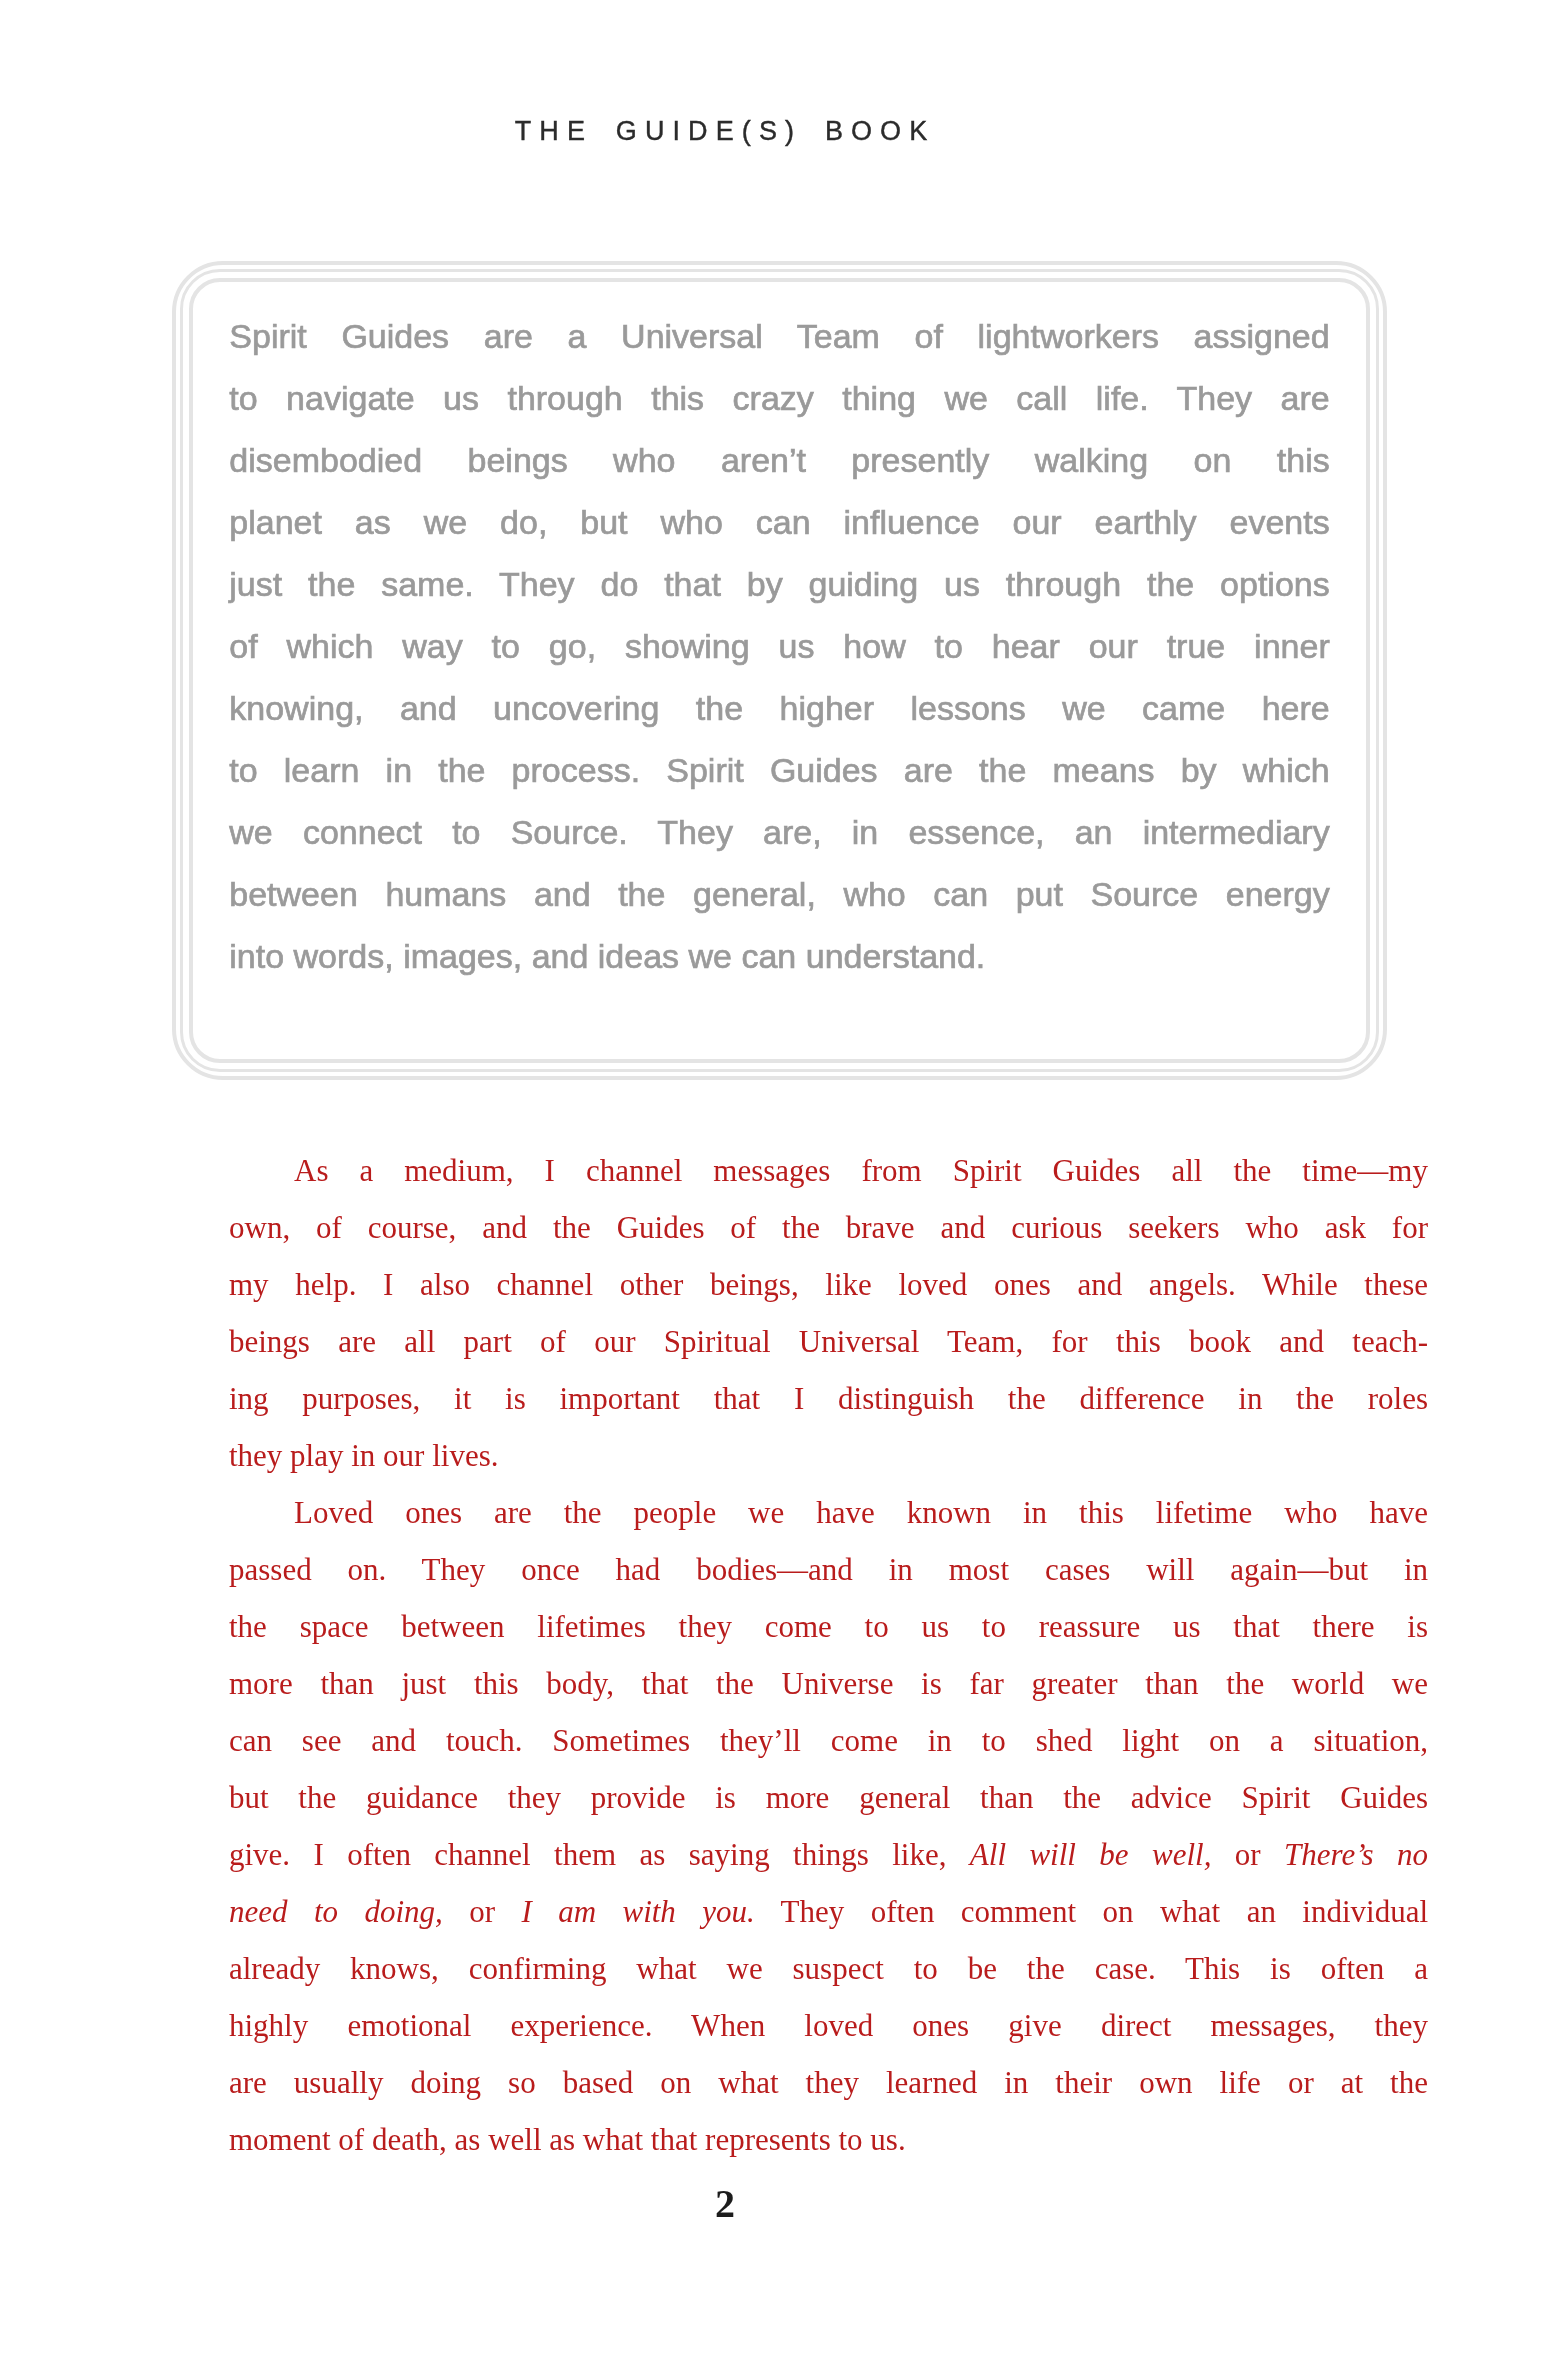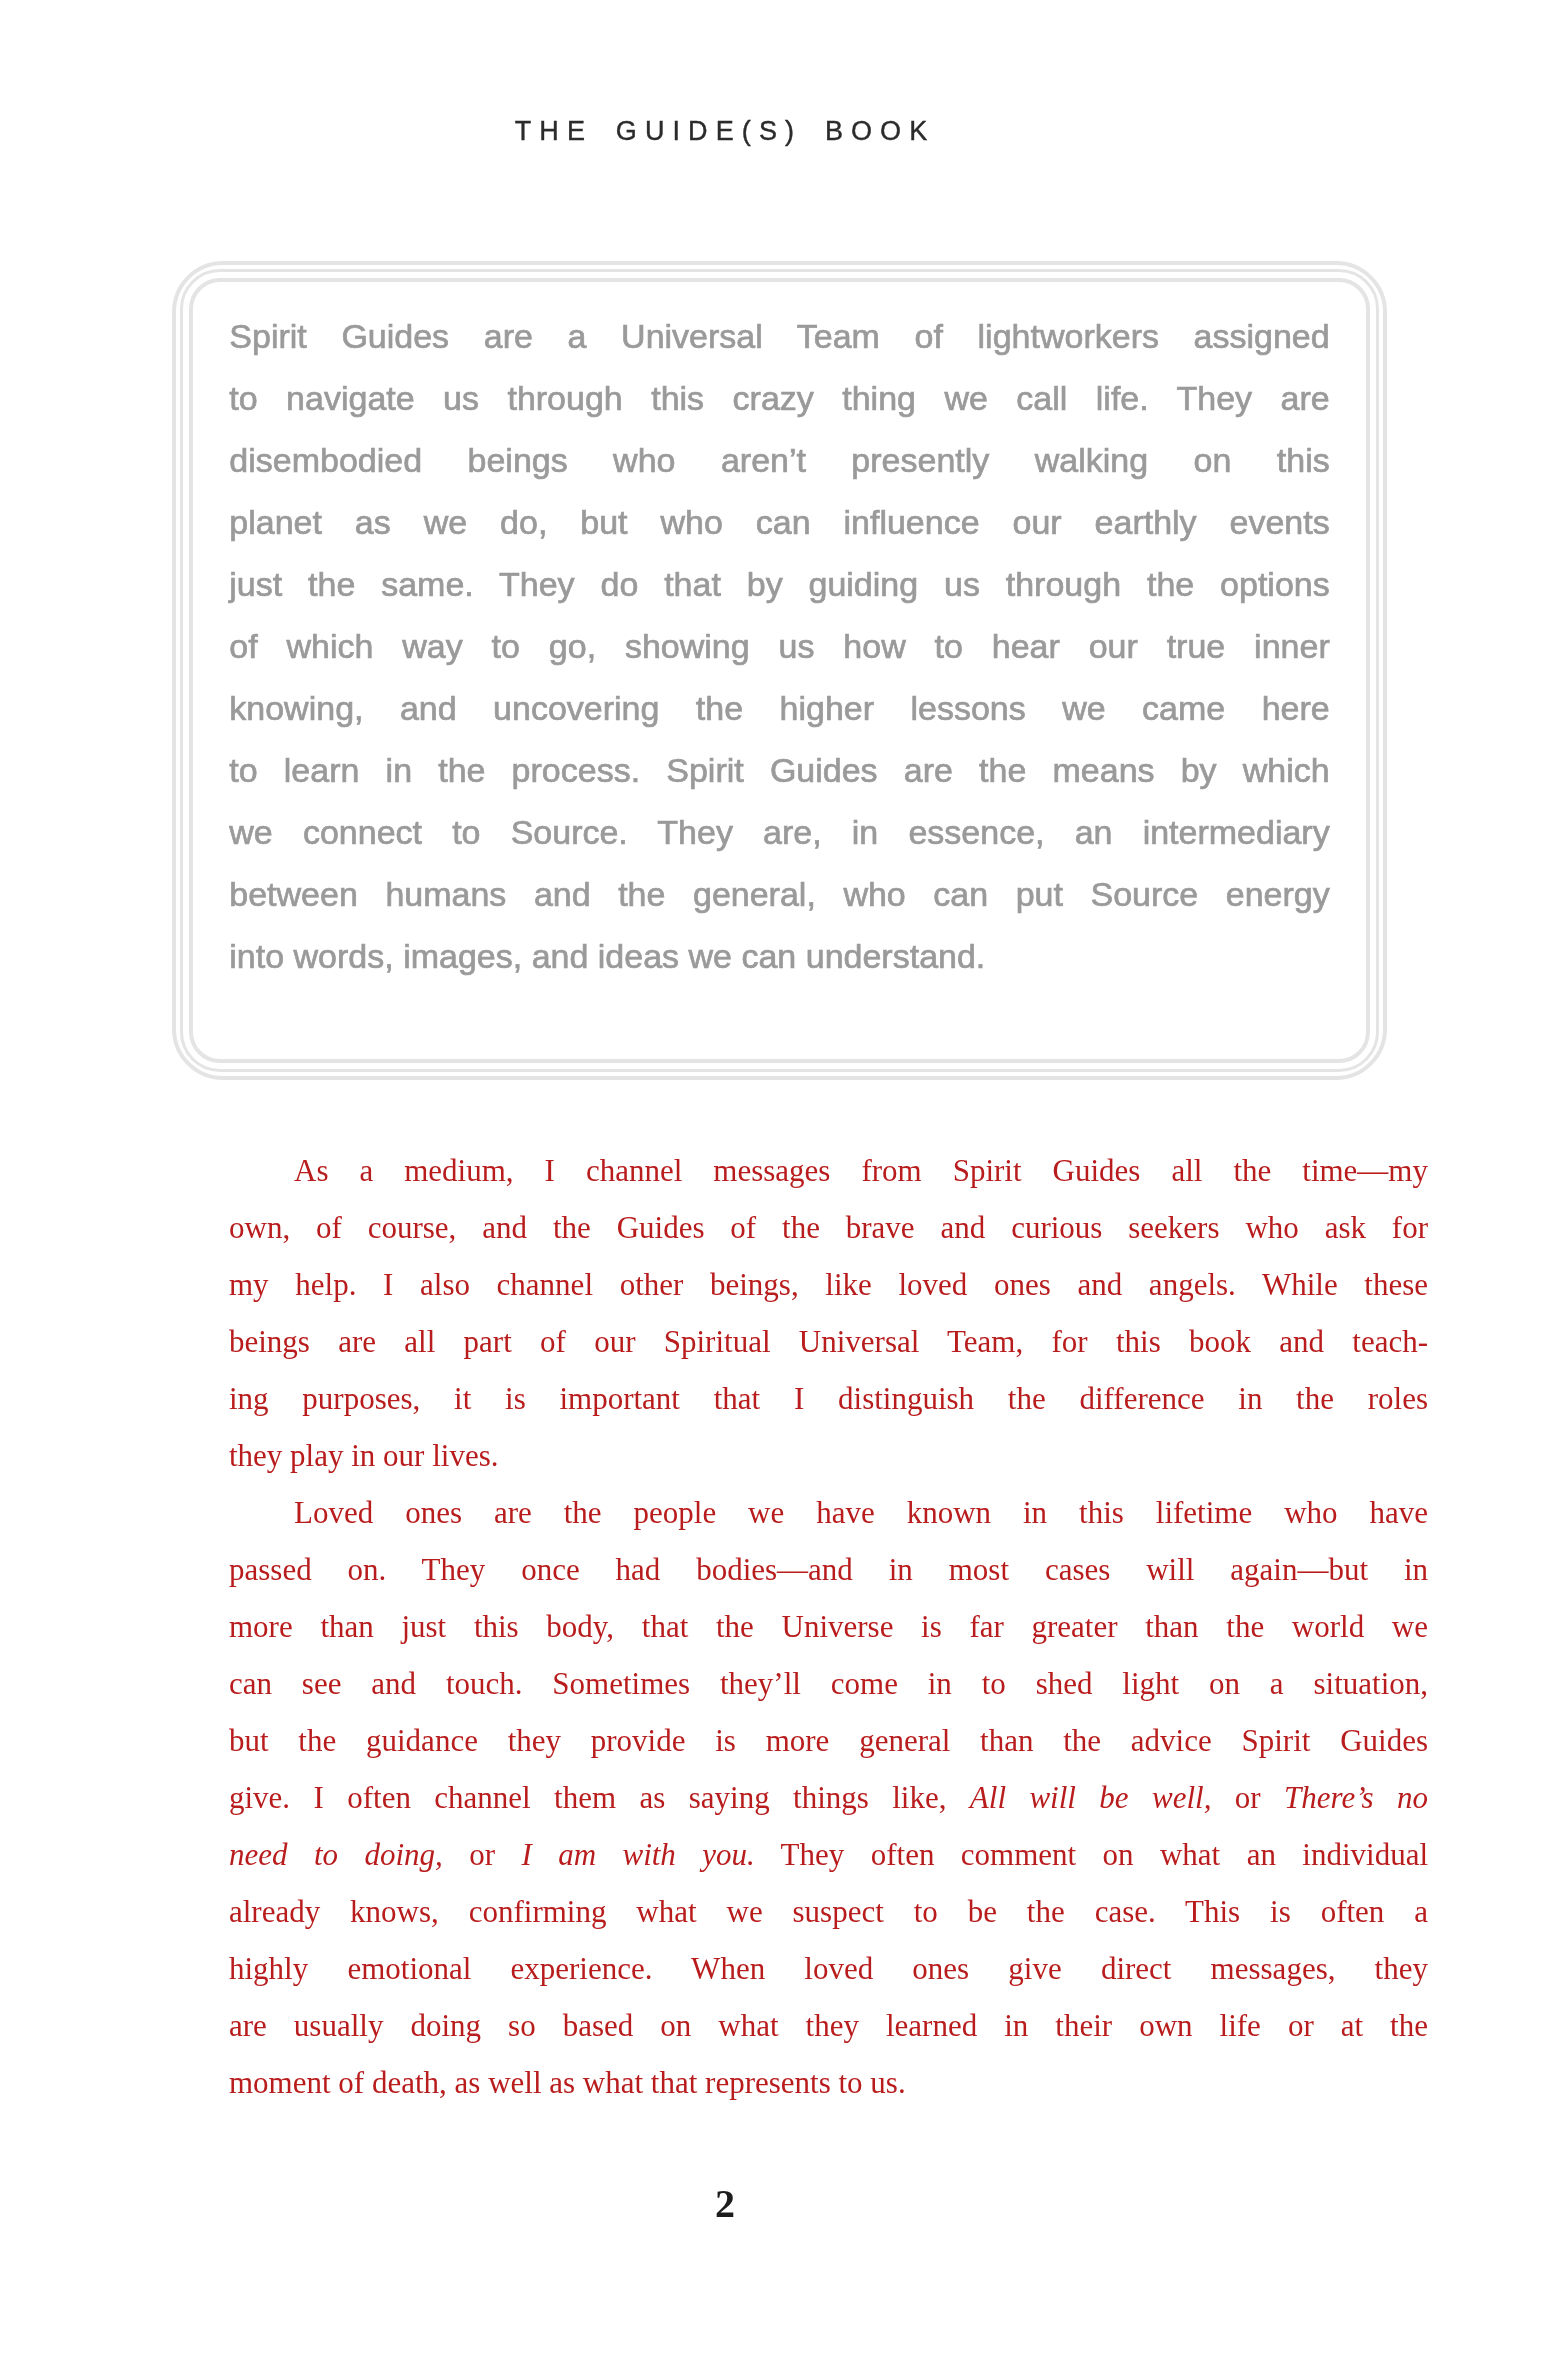--- a/index.html
+++ b/index.html
@@ -138,20 +138,21 @@
         <div class="bline indent"><span>As a medium, I channel messages from Spirit Guides all the time—my</span></div>
         <div class="bline"><span>own, of course, and the Guides of the brave and curious seekers who ask for</span></div>
         <div class="bline"><span>my help. I also channel other beings, like loved ones and angels. While these</span></div>
         <div class="bline"><span>beings are all part of our Spiritual Universal Team, for this book and teach-</span></div>
         <div class="bline"><span>ing purposes, it is important that I distinguish the difference in the roles</span></div>
         <div class="bline last"><span>they play in our lives.</span></div>
       </div>
       <div class="para">
         <div class="bline indent"><span>Loved ones are the people we have known in this lifetime who have</span></div>
         <div class="bline"><span>passed on. They once had bodies—and in most cases will again—but in</span></div>
+        <div class="bline"><span>the space between lifetimes they come to us to reassure us that there is</span></div>
         <div class="bline"><span>more than just this body, that the Universe is far greater than the world we</span></div>
         <div class="bline"><span>can see and touch. Sometimes they’ll come in to shed light on a situation,</span></div>
         <div class="bline"><span>but the guidance they provide is more general than the advice Spirit Guides</span></div>
         <div class="bline"><span>give. I often channel them as saying things like, </span><span class="it">All will be well,</span><span> or </span><span class="it">There’s no</span></div>
         <div class="bline"><span class="it">need to doing,</span><span> or </span><span class="it">I am with you.</span><span> They often comment on what an individual</span></div>
         <div class="bline"><span>already knows, confirming what we suspect to be the case. This is often a</span></div>
         <div class="bline"><span>highly emotional experience. When loved ones give direct messages, they</span></div>
         <div class="bline"><span>are usually doing so based on what they learned in their own life or at the</span></div>
         <div class="bline last"><span>moment of death, as well as what that represents to us.</span></div>
       </div>

